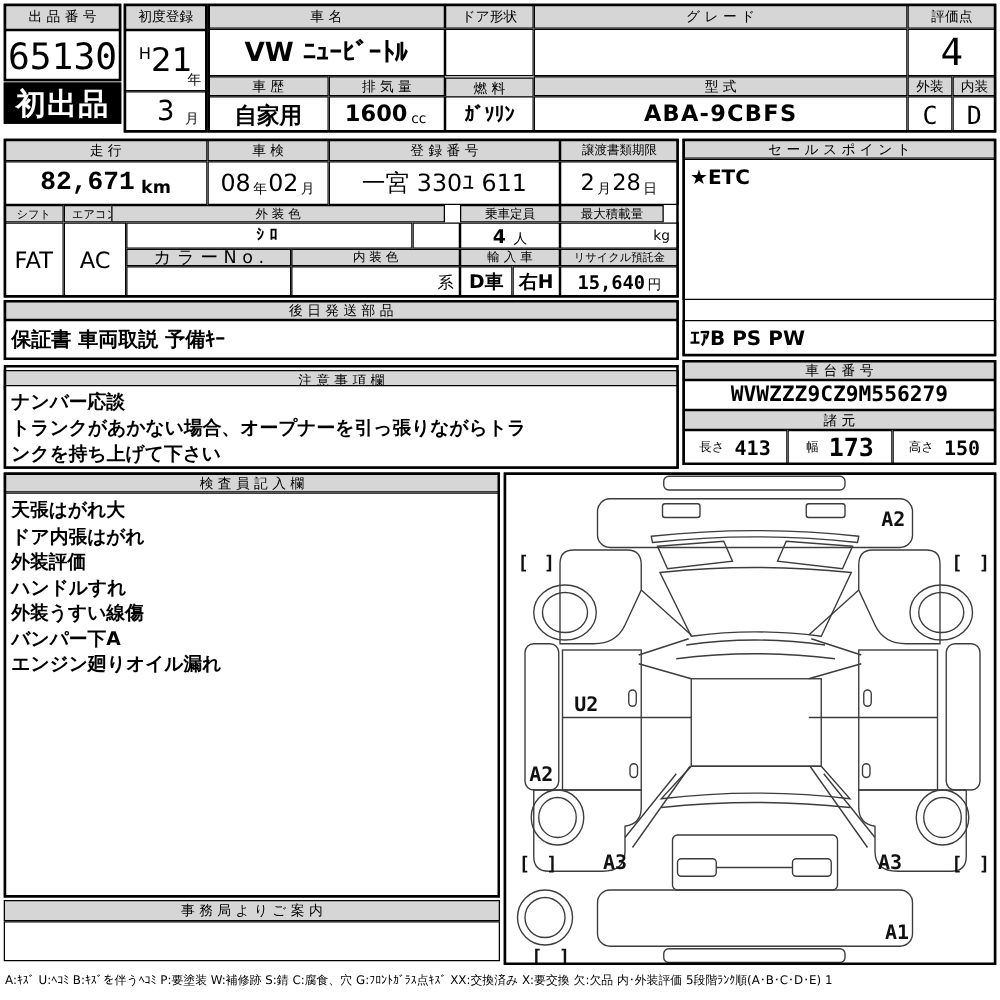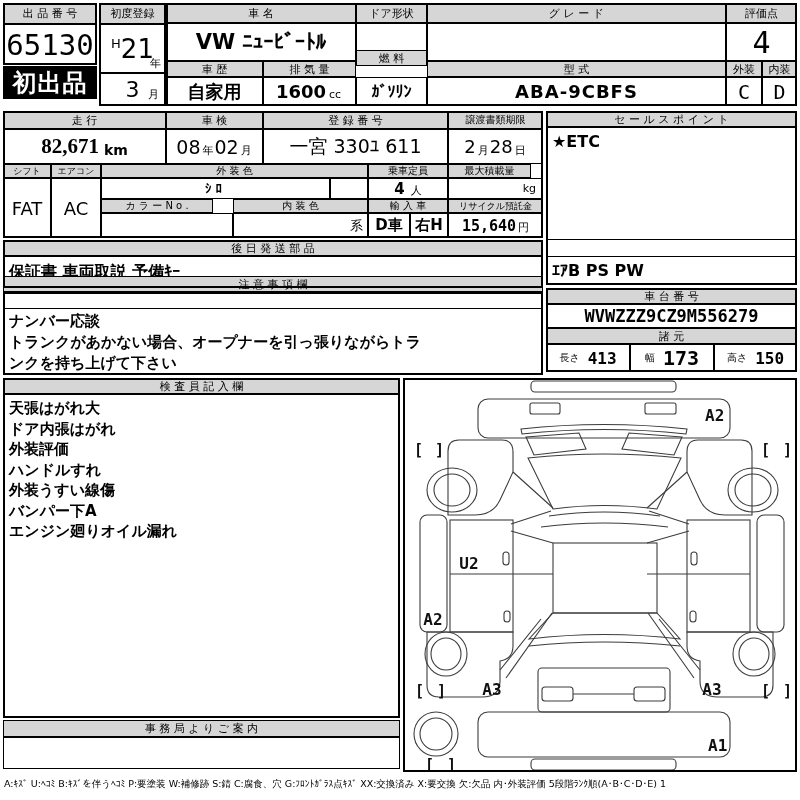--- a/index.html
+++ b/index.html
@@ -45,42 +45,42 @@
   <div class="cell bold" style="left:166px;top:23px;width:190px;height:38px;font-size:21px">VW ﾆｭｰﾋﾞｰﾄﾙ</div>
   <div class="cell hdr" style="left:356px;top:3px;width:71px;height:20px">ドア形状</div>
   <div class="cell" style="left:356px;top:23px;width:71px;height:38px"></div>
   <div class="cell hdr" style="left:427px;top:3px;width:299px;height:20px">グ レ ー ド</div>
   <div class="cell" style="left:427px;top:23px;width:299px;height:38px"></div>
   <div class="cell hdr" style="left:726px;top:3px;width:71px;height:20px">評価点</div>
   <div class="cell" style="left:726px;top:23px;width:71px;height:38px;font-size:30px;font-family:'DejaVu Sans Mono',monospace">4</div>
 
   <div class="cell hdr" style="left:166px;top:61px;width:97px;height:16px">車 歴</div>
   <div class="cell hdr" style="left:263px;top:61px;width:93px;height:16px">排 気 量</div>
-  <div class="cell hdr" style="left:356px;top:50px;width:71px;height:16px">燃 料</div>
+  <div class="cell hdr" style="left:356px;top:62px;width:71px;height:16px">燃 料</div>
   <div class="cell hdr" style="left:427px;top:61px;width:299px;height:16px">型 式</div>
   <div class="cell hdr" style="left:726px;top:61px;width:36px;height:16px">外装</div>
   <div class="cell hdr" style="left:762px;top:61px;width:35px;height:16px">内装</div>
 
   <div class="cell bold" style="left:166px;top:77px;width:97px;height:29px;font-size:18px">自家用</div>
   <div class="cell" style="left:263px;top:77px;width:93px;height:29px">
     <span class="bold" style="font-size:18px">1600</span>
     <span class="unit">cc</span>
   </div>
   <div class="cell bold" style="left:356px;top:77px;width:71px;height:29px;font-size:16px">ｶﾞｿﾘﾝ</div>
   <div class="cell bold" style="left:427px;top:77px;width:299px;height:29px;font-size:18px;letter-spacing:1px">ABA-9CBFS</div>
   <div class="cell" style="left:726px;top:77px;width:36px;height:29px;font-size:20px;font-family:'DejaVu Sans Mono',monospace">C</div>
   <div class="cell" style="left:762px;top:77px;width:35px;height:29px;font-size:20px;font-family:'DejaVu Sans Mono',monospace">D</div>
 
   <div class="cell hdr" style="left:3px;top:111px;width:163px;height:18px">走 行</div>
   <div class="cell hdr" style="left:166px;top:111px;width:97px;height:18px">車 検</div>
   <div class="cell hdr" style="left:263px;top:111px;width:185px;height:18px">登 録 番 号</div>
   <div class="cell hdr" style="left:448px;top:111px;width:95px;height:18px;font-size:10px">譲渡書類期限</div>
 
   <div class="cell" style="left:3px;top:129px;width:163px;height:35px">
-    <span class="bold" style="font-size:21px;font-family:Liberation Serif, serif">82,671</span>
+    <span class="bold" style="font-size:21px;font-family:Liberation Mono, monospace">82,671</span>
     <span class="bold" style="font-size:14px;margin:6px 0 0 5px">km</span>
   </div>
   <div class="cell" style="left:166px;top:129px;width:97px;height:35px">
     <span style="font-size:19px">08</span>
       <span class="unit-b">年</span>
       <span style="font-size:19px">02</span>
       <span class="unit-b">月</span>
   </div>
   <div class="cell" style="left:263px;top:129px;width:185px;height:35px;font-size:19px">一宮 330ﾕ 611</div>
   <div class="cell" style="left:448px;top:129px;width:95px;height:35px">
@@ -88,50 +88,50 @@
       <span class="unit-b">月</span>
       <span style="font-size:18px">28</span>
       <span class="unit-b">日</span>
   </div>
 
   <div class="cell hdr" style="left:3px;top:164px;width:48px;height:14px;font-size:9px">シフト</div>
   <div class="cell hdr" style="left:51px;top:164px;width:50px;height:14px;font-size:9px">エアコン</div>
   <div class="cell" style="left:3px;top:178px;width:48px;height:60px;font-size:18px">FAT</div>
   <div class="cell" style="left:51px;top:178px;width:50px;height:60px;font-size:18px">AC</div>
 
-  <div class="cell hdr" style="left:101px;top:164px;width:267px;height:14px;font-size:10px">外 装 色</div>
+  <div class="cell hdr" style="left:89px;top:164px;width:267px;height:14px;font-size:10px">外 装 色</div>
   <div class="cell hdr" style="left:368px;top:164px;width:80px;height:14px;font-size:10px">乗車定員</div>
   <div class="cell hdr" style="left:448px;top:164px;width:83px;height:14px;font-size:10px">最大積載量</div>
 
   <div class="cell bold" style="left:101px;top:178px;width:229px;height:21px;font-size:13px;letter-spacing:4px">ｼﾛ</div>
   <div class="cell" style="left:330px;top:178px;width:38px;height:21px"></div>
   <div class="cell" style="left:368px;top:178px;width:80px;height:21px">
     <span class="bold" style="font-size:15px">4</span>
     <span style="font-size:11px;margin:3px 0 0 6px">人</span>
   </div>
   <div class="cell right" style="left:448px;top:178px;width:95px;height:21px;font-size:11px;padding-right:6px">kg</div>
 
-  <div class="cell hdr" style="left:101px;top:199px;width:112px;height:14px;font-size:10px">カ ラ ー N o .</div>
+  <div class="cell hdr" style="left:101px;top:199px;width:132px;height:14px;font-size:14px">カ ラ ー N o .</div>
   <div class="cell hdr" style="left:233px;top:199px;width:135px;height:14px;font-size:10px">内 装 色</div>
   <div class="cell hdr" style="left:368px;top:199px;width:80px;height:14px;font-size:10px">輸 入 車</div>
   <div class="cell hdr" style="left:448px;top:199px;width:95px;height:14px;font-size:9px">リサイクル預託金</div>
 
   <div class="cell" style="left:101px;top:213px;width:132px;height:25px"></div>
   <div class="cell right" style="left:233px;top:213px;width:135px;height:25px;font-size:13px;padding-right:4px">系</div>
   <div class="cell bold" style="left:368px;top:213px;width:42px;height:25px;font-size:15px">D車</div>
   <div class="cell bold" style="left:410px;top:213px;width:38px;height:25px;font-size:15px">右H</div>
   <div class="cell" style="left:448px;top:213px;width:95px;height:25px">
     <span class="bold" style="font-size:15px;font-family:'DejaVu Sans Mono',monospace">15,640</span>
     <span style="font-size:11px;margin:4px 0 0 2px">円</span>
   </div>
 
   <div class="cell hdr" style="left:3px;top:240px;width:540px;height:16px">後 日 発 送 部 品</div>
   <div class="cell left bold" style="left:3px;top:256px;width:540px;height:32px;font-size:16px;padding-left:5px">保証書 車両取説 予備ｷｰ</div>
 
-  <div class="cell hdr" style="left:3px;top:276px;width:540px;height:16px">注 意 事 項 欄</div>
+  <div class="cell hdr" style="left:3px;top:296px;width:540px;height:16px">注 意 事 項 欄</div>
   <div class="cell" style="left:3px;top:308px;width:540px;height:67px"></div>
   <div class="lines" style="left:9px;top:311px;width:530px;font-size:15px;line-height:21px">
     <div>ナンバー応談</div>
     <div>トランクがあかない場合、オープナーを引っ張りながらトラ</div>
     <div>ンクを持ち上げて下さい</div>
   </div>
 
   <div class="cell hdr" style="left:3px;top:378px;width:397px;height:16px">検 査 員 記 入 欄</div>
   <div class="cell" style="left:3px;top:394px;width:397px;height:324px"></div>
   <div class="lines" style="left:9px;top:398px;width:385px;font-size:15px;line-height:20.5px">

